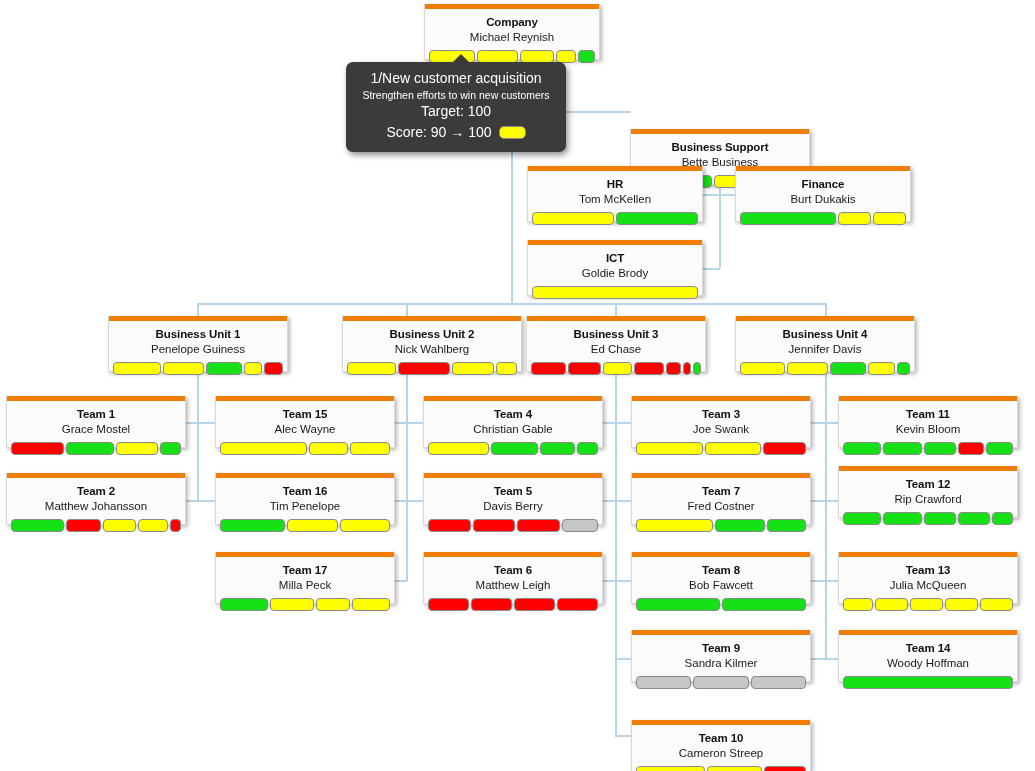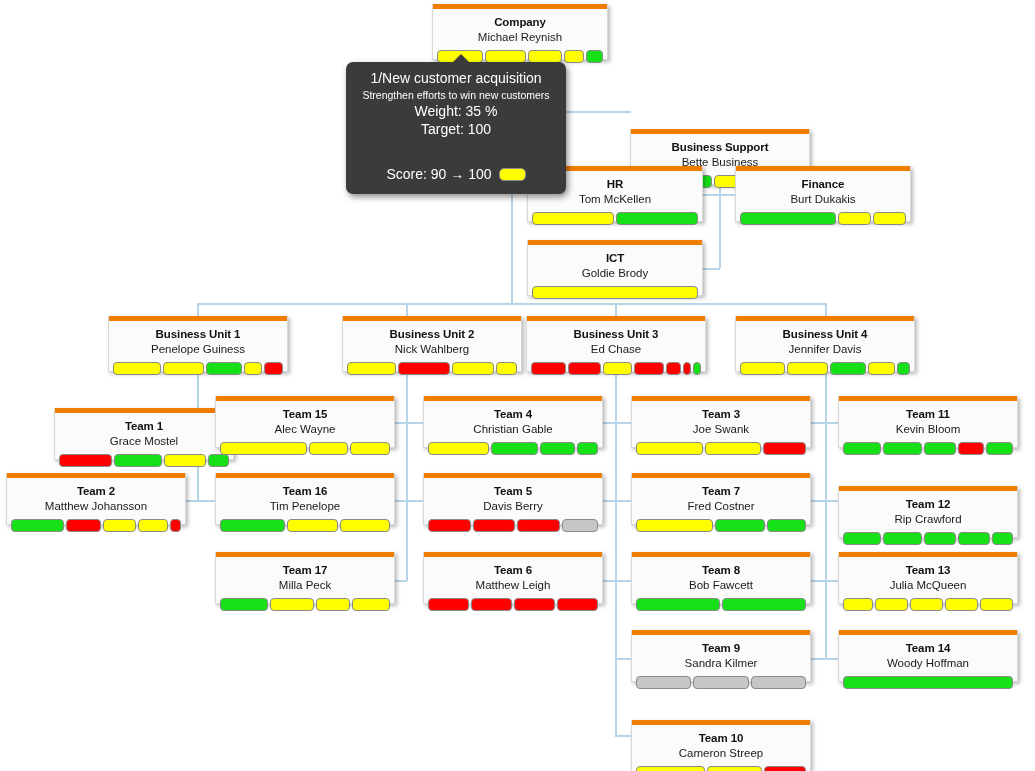--- a/index.html
+++ b/index.html
@@ -81,21 +81,21 @@
     box-shadow: 2px 3px 6px rgba(0,0,0,0.45);
     z-index: 40;
     padding: 8px 10px 12px 10px;
     text-align: center;
   }
   #tooltip .tt-title { font-size: 14px; line-height: 17px; }
   #tooltip .tt-desc  { font-size: 10.5px; line-height: 14px; margin-top: 1px; }
   #tooltip .tt-weight,
   #tooltip .tt-target { font-size: 14px; line-height: 18px; }
   #tooltip .tt-scorerow {
-    margin-top: 28px;
+    margin-top: 4px;
     font-size: 14px;
     display: flex;
     align-items: center;
     justify-content: center;
     gap: 7px;
   }
   #tooltip .tt-pill {
     display: inline-block;
     width: 27px; height: 13px;
     border-radius: 5px;
@@ -158,21 +158,21 @@
   <div class="conn h" style="left:811px; top:422px; width:15px;"></div>
   <div class="conn h" style="left:811px; top:500px; width:15px;"></div>
   <div class="conn h" style="left:811px; top:580px; width:15px;"></div>
   <div class="conn h" style="left:811px; top:658px; width:15px;"></div>
   <div class="conn h" style="left:825px; top:422px; width:14px;"></div>
   <div class="conn h" style="left:825px; top:500px; width:14px;"></div>
   <div class="conn h" style="left:825px; top:580px; width:14px;"></div>
   <div class="conn h" style="left:825px; top:658px; width:14px;"></div>
 
   <div id="nodes-layer">
-      <div class="node" style="left: 424px; top: 4px; width: 176px; height: 56px; margin-left: 8px;">
+      <div class="node" style="left: 424px; top: 4px; width: 176px; height: 56px;">
         <div class="topbar"></div>
         <div class="title">Company</div>
         <div class="person">Michael Reynish</div>
         <div class="kpibar">
           <div class="seg y" style="flex: 30 0 0px;"></div>
           <div class="seg y" style="flex: 26 0 0px;"></div>
           <div class="seg y" style="flex: 22 0 0px;"></div>
           <div class="seg y" style="flex: 12 0 0px;"></div>
           <div class="seg g" style="flex: 10 0 0px;"></div>
         </div>
@@ -257,21 +257,21 @@
         <div class="title">Business Unit 4</div>
         <div class="person">Jennifer Davis</div>
         <div class="kpibar">
           <div class="seg y" style="flex: 28 0 0px;"></div>
           <div class="seg y" style="flex: 26 0 0px;"></div>
           <div class="seg g" style="flex: 22 0 0px;"></div>
           <div class="seg y" style="flex: 17 0 0px;"></div>
           <div class="seg g" style="flex: 7 0 0px;"></div>
         </div>
       </div>
-      <div class="node" style="left: 6px; top: 408px; width: 180px; height: 52px; margin-left: 48px;">
+      <div class="node" style="left: 6px; top: 396px; width: 180px; height: 52px;">
         <div class="topbar"></div>
         <div class="title">Team 1</div>
         <div class="person">Grace Mostel</div>
         <div class="kpibar">
           <div class="seg r" style="flex: 32 0 0px;"></div>
           <div class="seg g" style="flex: 28 0 0px;"></div>
           <div class="seg y" style="flex: 25 0 0px;"></div>
           <div class="seg g" style="flex: 12 0 0px;"></div>
         </div>
       </div>
@@ -405,21 +405,21 @@
         <div class="title">Team 11</div>
         <div class="person">Kevin Bloom</div>
         <div class="kpibar">
           <div class="seg g" style="flex: 23 0 0px;"></div>
           <div class="seg g" style="flex: 23 0 0px;"></div>
           <div class="seg g" style="flex: 19 0 0px;"></div>
           <div class="seg r" style="flex: 15 0 0px;"></div>
           <div class="seg g" style="flex: 16 0 0px;"></div>
         </div>
       </div>
-      <div class="node" style="left: 838px; top: 486px; width: 180px; height: 52px;">
+      <div class="node" style="left: 838px; top: 466px; width: 180px; height: 52px;">
         <div class="topbar"></div>
         <div class="title">Team 12</div>
         <div class="person">Rip Crawford</div>
         <div class="kpibar">
           <div class="seg g" style="flex: 23 0 0px;"></div>
           <div class="seg g" style="flex: 23 0 0px;"></div>
           <div class="seg g" style="flex: 19 0 0px;"></div>
           <div class="seg g" style="flex: 19 0 0px;"></div>
           <div class="seg g" style="flex: 12 0 0px;"></div>
         </div>
@@ -443,21 +443,20 @@
         <div class="kpibar">
           <div class="seg g" style="flex: 100 0 0px;"></div>
         </div>
       </div>
     </div>
 
   <div id="tooltip">
     <div class="tt-arrow"></div>
     <div class="tt-title">1/New customer acquisition</div>
     <div class="tt-desc">Strengthen efforts to win new customers</div>
-    <div class="tt-weight">Weight: 35 %</div>
     <div class="tt-target">Target: 100</div>
     <div class="tt-scorerow">
       <span>Score: 90 → 100</span>
       <span class="tt-pill"></span>
     </div>
   </div>
 
 </div>
 
 </body></html>

